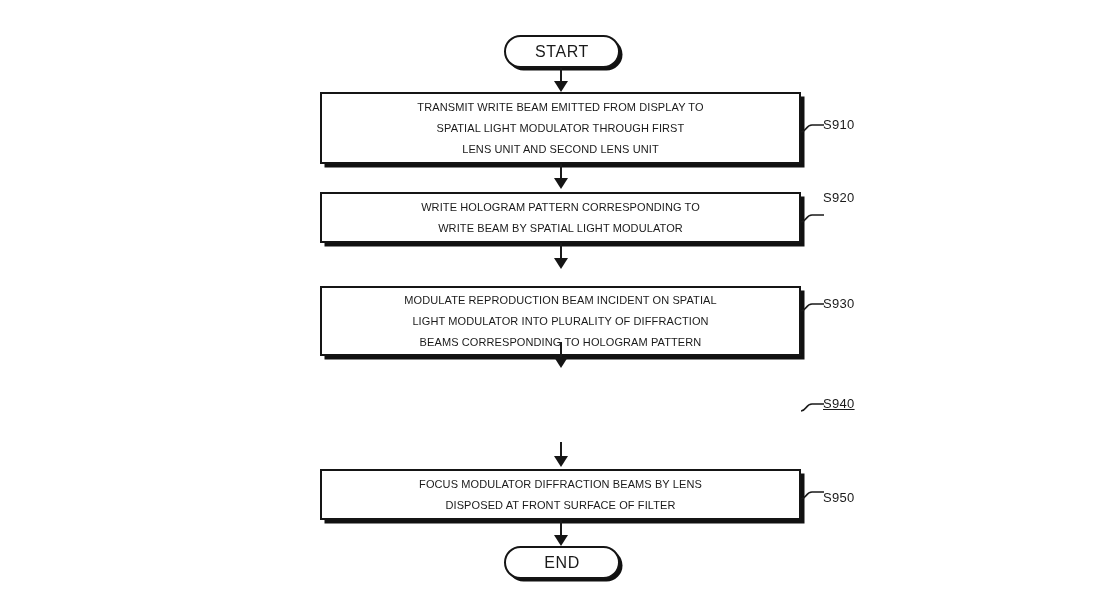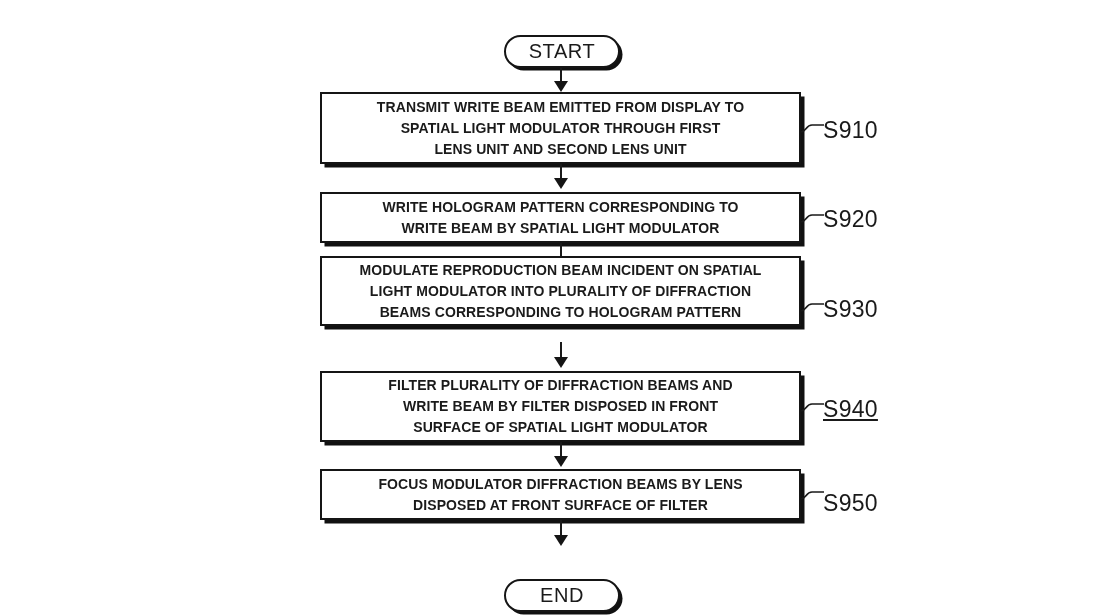--- a/index.html
+++ b/index.html
@@ -24,66 +24,65 @@
   .terminal {
     position: absolute;
     box-sizing: border-box;
     border: 2.5px solid #151515;
     border-radius: 999px;
     background: #ffffff;
     color: #1a1a1a;
     display: flex;
     align-items: center;
     justify-content: center;
-    font-size: 20px;
+    font-size: 16px;
     letter-spacing: 0.6px;
     box-shadow: 3px 3px 0 -0.5px #111111;
   }
 
   
   .process {
     position: absolute;
     box-sizing: border-box;
     border: 2.5px solid #151515;
     background: #ffffff;
     color: #1a1a1a;
     display: flex;
     align-items: center;
     justify-content: center;
     text-align: center;
     box-shadow: 4px 4px 0 -0.5px #111111;
   }
   .process .ptext {
-    font-size: 14px;
+    font-size: 11px;
     line-height: 21px;
     letter-spacing: 0.1px;
     white-space: pre-line;
     padding: 0 10px;
-    font-weight: bold;
   }
 
   
   .connector {
     position: absolute;
     width: 0;
     border-left: 2px solid #1a1a1a;
   }
   .arrowhead {
     position: absolute;
     width: 0;
     height: 0;
     border-left: 7px solid transparent;
     border-right: 7px solid transparent;
     border-top: 11px solid #151515;
   }
 
   
   .step-label {
     position: absolute;
-    font-size: 23px;
+    font-size: 13px;
     color: #1a1a1a;
     letter-spacing: 0.3px;
     white-space: nowrap;
   }
   .step-squiggle {
     position: absolute;
     width: 24px;
     height: 14px;
     overflow: visible;
   }
@@ -121,45 +120,40 @@
 
   <div class="process" style="left:320px; top:192px; width:481px; height:51px;align-items:center;">
     <div class="ptext">WRITE HOLOGRAM PATTERN CORRESPONDING TO
 WRITE BEAM BY SPATIAL LIGHT MODULATOR</div>
   </div>
   <div class="step-squiggle" style="left:801px; top:211px;">
     <svg width="24" height="14" viewBox="0 0 24 14">
       <path d="M0,11 C5,11 5,4 11,4 C16,4 18,4 23,4" fill="none" stroke="#1a1a1a" stroke-width="1.7"></path>
     </svg>
   </div>
-  <div class="step-label" style="left:823px; top:206px;">S920</div>
+  <div class="step-label" style="left:823px; top:190px;">S920</div>
 
   <div class="connector" style="left:560px; top:243px; height:17px;"></div>
   <div class="arrowhead" style="left:554px; top:258px;"></div>
 
-  <div class="process" style="left:320px; top:256px; width:481px; height:70px;">
+  <div class="process" style="left:320px; top:286px; width:481px; height:70px;">
     <div class="ptext">MODULATE REPRODUCTION BEAM INCIDENT ON SPATIAL
 LIGHT MODULATOR INTO PLURALITY OF DIFFRACTION
 BEAMS CORRESPONDING TO HOLOGRAM PATTERN</div>
   </div>
   <div class="step-squiggle" style="left:801px; top:300px;">
     <svg width="24" height="14" viewBox="0 0 24 14">
       <path d="M0,11 C5,11 5,4 11,4 C16,4 18,4 23,4" fill="none" stroke="#1a1a1a" stroke-width="1.7"></path>
     </svg>
   </div>
   <div class="step-label" style="left:823px; top:296px;">S930</div>
 
   <div class="connector" style="left:560px; top:342px; height:17px;"></div>
   <div class="arrowhead" style="left:554px; top:357px;"></div>
 
-  <div class="process" style="left:320px; top:371px; width:481px; height:71px;">
-    <div class="ptext">FILTER PLURALITY OF DIFFRACTION BEAMS AND
-WRITE BEAM BY FILTER DISPOSED IN FRONT
-SURFACE OF SPATIAL LIGHT MODULATOR</div>
-  </div>
   <div class="step-squiggle" style="left:801px; top:400px;">
     <svg width="24" height="14" viewBox="0 0 24 14">
       <path d="M0,11 C5,11 5,4 11,4 C16,4 18,4 23,4" fill="none" stroke="#1a1a1a" stroke-width="1.7"></path>
     </svg>
   </div>
   <div class="step-label" style="left:823px; top:396px;text-decoration:underline;">S940</div>
 
   <div class="connector" style="left:560px; top:442px; height:17px;"></div>
   <div class="arrowhead" style="left:554px; top:456px;"></div>
 
@@ -170,17 +164,17 @@
   <div class="step-squiggle" style="left:801px; top:488px;">
     <svg width="24" height="14" viewBox="0 0 24 14">
       <path d="M0,11 C5,11 5,4 11,4 C16,4 18,4 23,4" fill="none" stroke="#1a1a1a" stroke-width="1.7"></path>
     </svg>
   </div>
   <div class="step-label" style="left:823px; top:462px;margin-top:28px;">S950</div>
 
   <div class="connector" style="left:560px; top:520px; height:17px;"></div>
   <div class="arrowhead" style="left:554px; top:535px;"></div>
 
-  <div class="terminal" style="left:504px; top:546px; width:116px; height:33px;margin-top:33px;">
+  <div class="terminal" style="left:504px; top:546px; width:116px; height:33px;">
     <span>END</span>
   </div>
 
 </div>
 
 </body></html>

